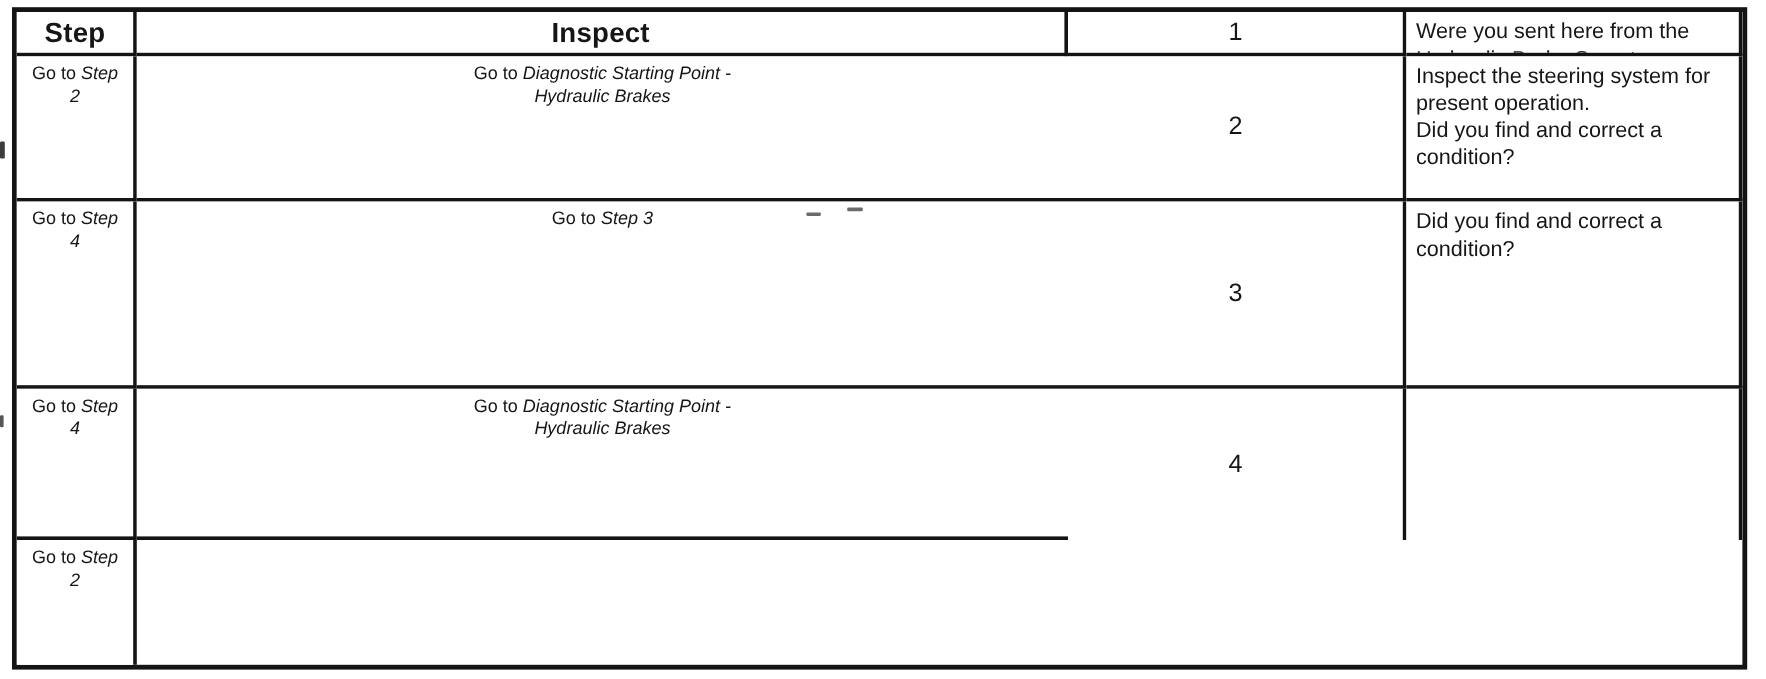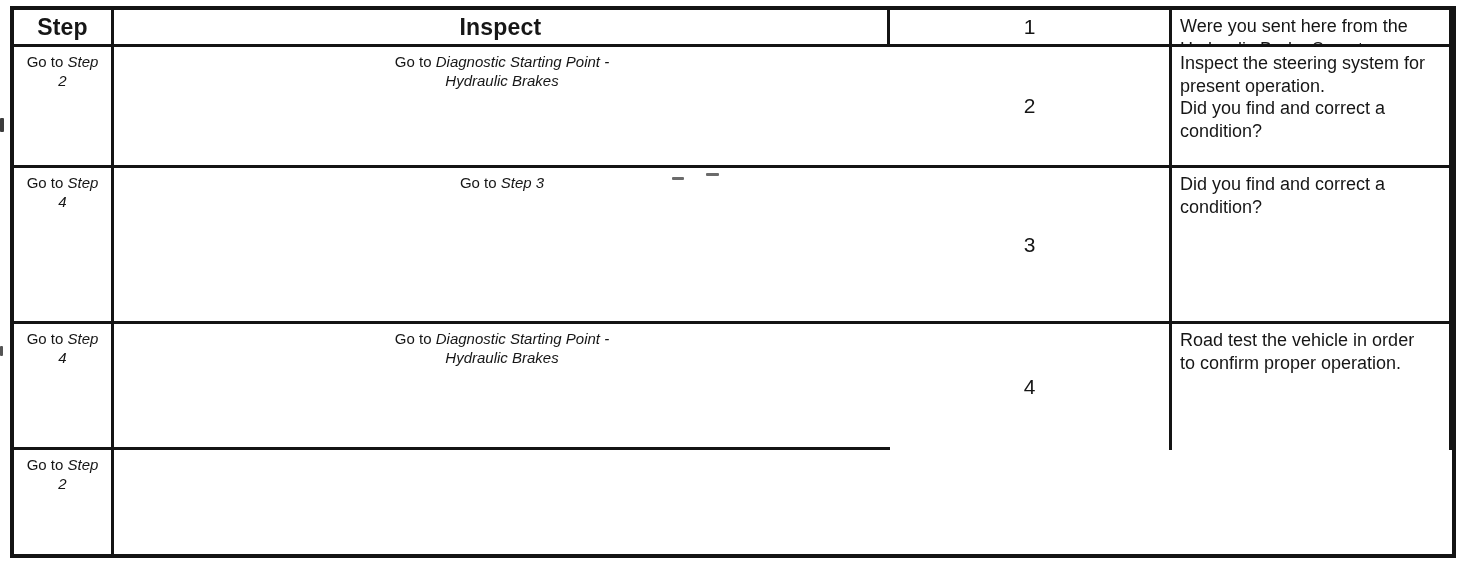--- a/index.html
+++ b/index.html
@@ -127,21 +127,20 @@
     </div>
     <div class="c result-cell v-bottom">
       <div><span>Go to </span><i>Step 4</i></div>
     </div>
     <div class="c result-cell v-top last-col">
       <div class="narrow"><span>Go to </span><i>Diagnostic Starting Point - Hydraulic Brakes</i></div>
     </div>
 
     <div class="c step-cell last-row">4</div>
     <div class="c action-cell last-row">
-      <div>Road test the vehicle in order to confirm proper operation.</div>
     </div>
     <div class="c result-cell v-bottom last-row">
       <div><span>Go to </span><i>Step 2</i></div>
     </div>
 
   </div>
 
   <div class="artifact a1"></div>
   <div class="artifact a2"></div>
   <div class="artifact a3"></div>

